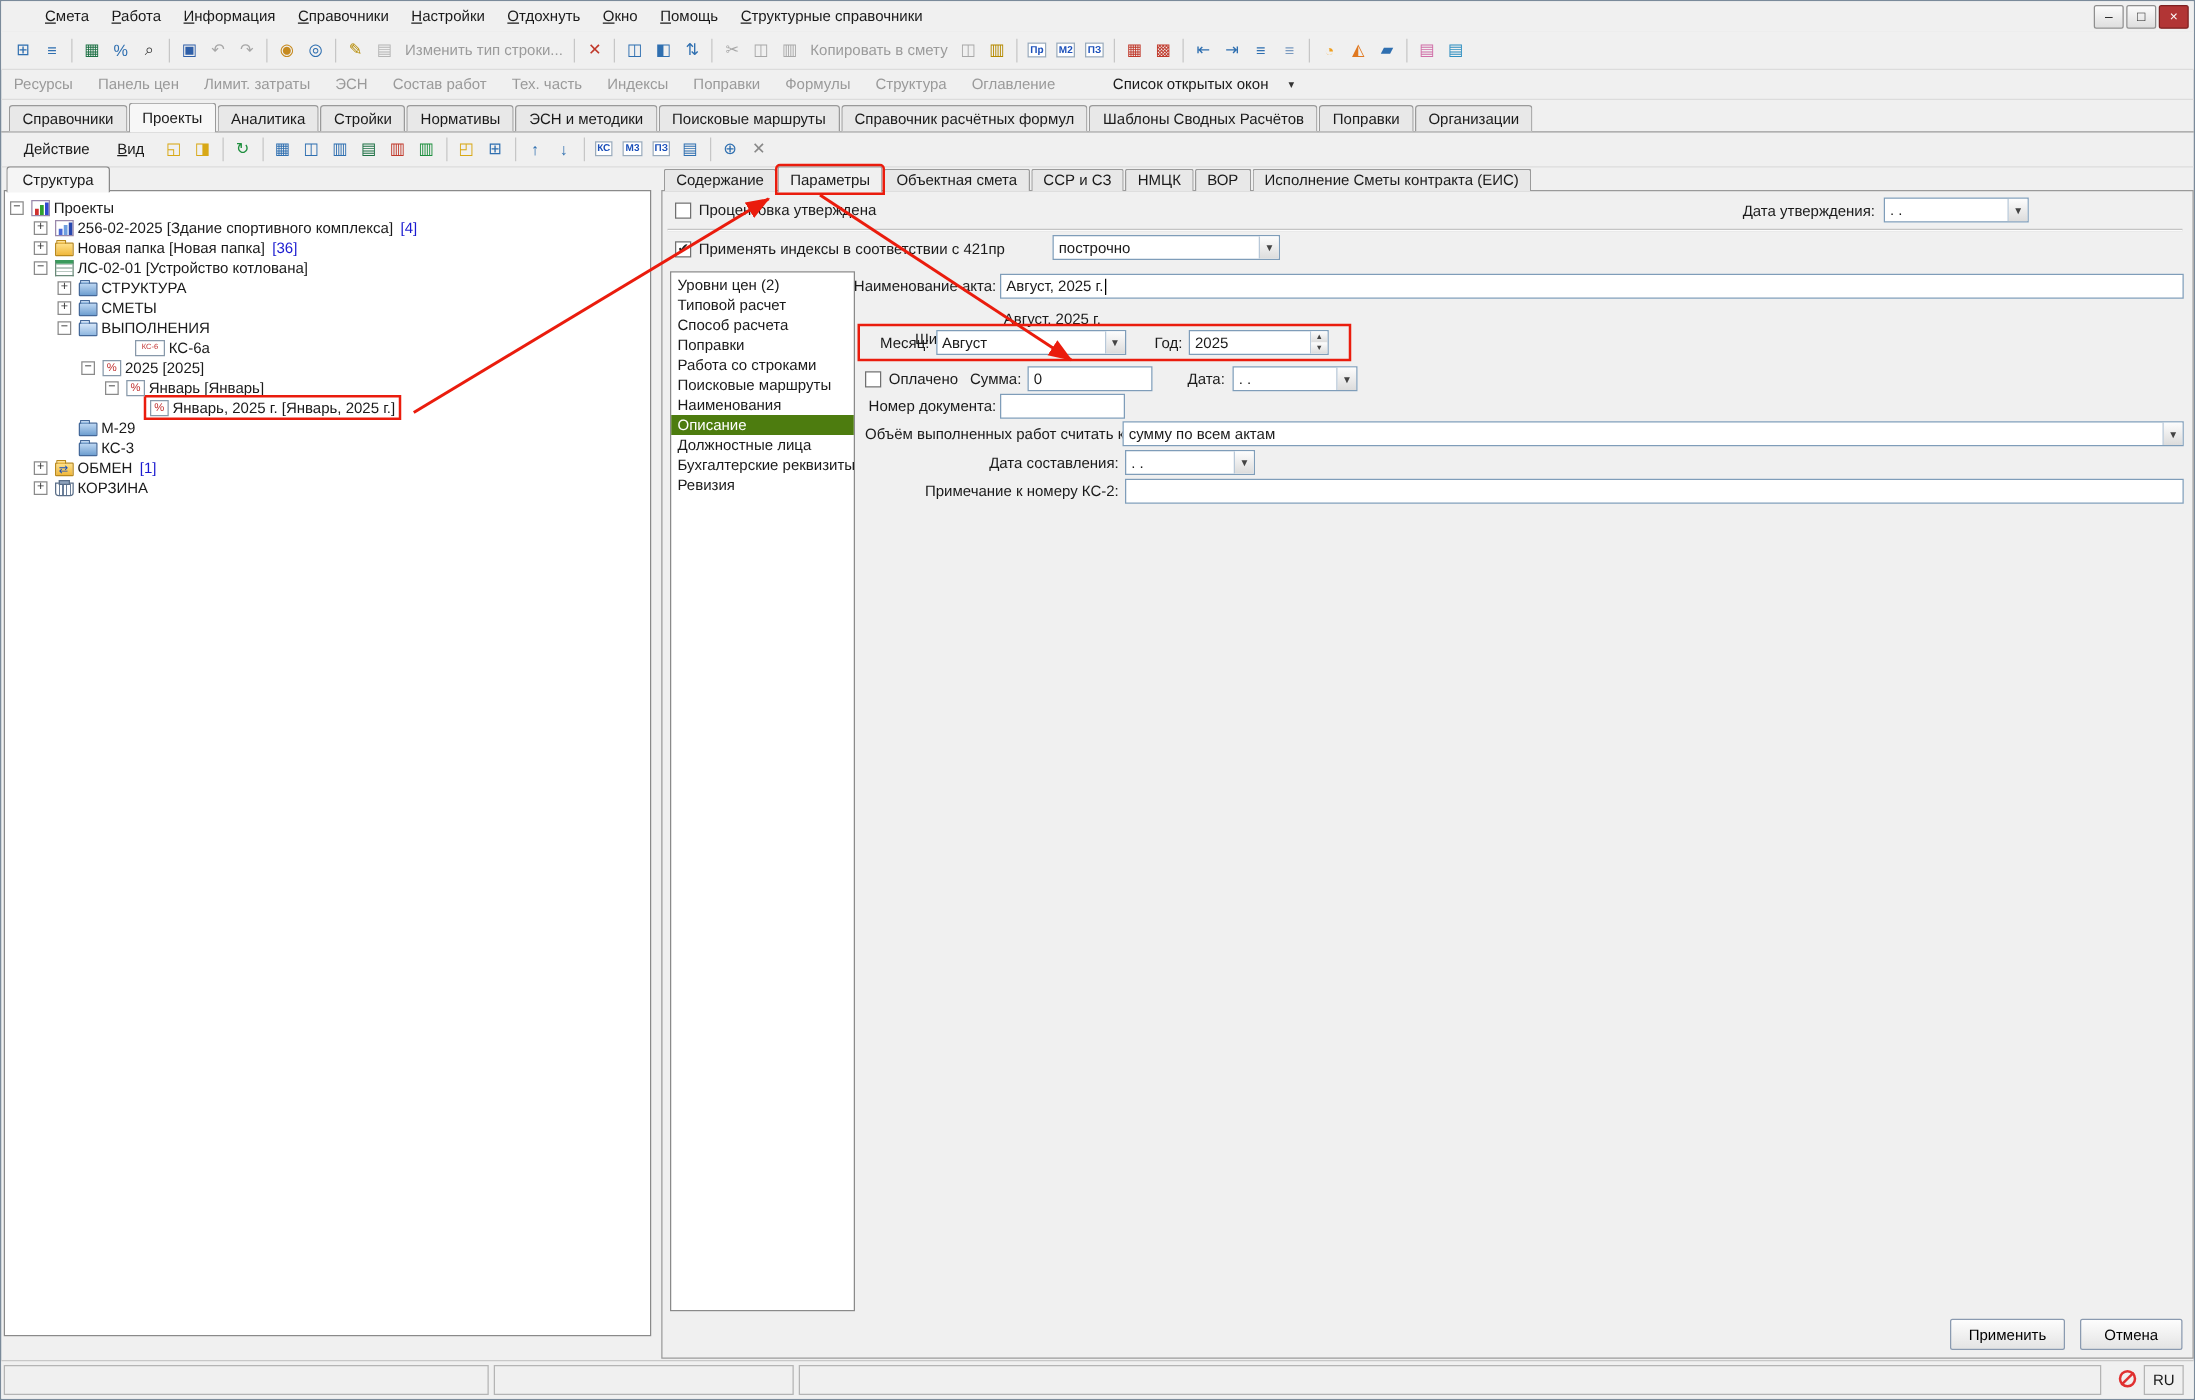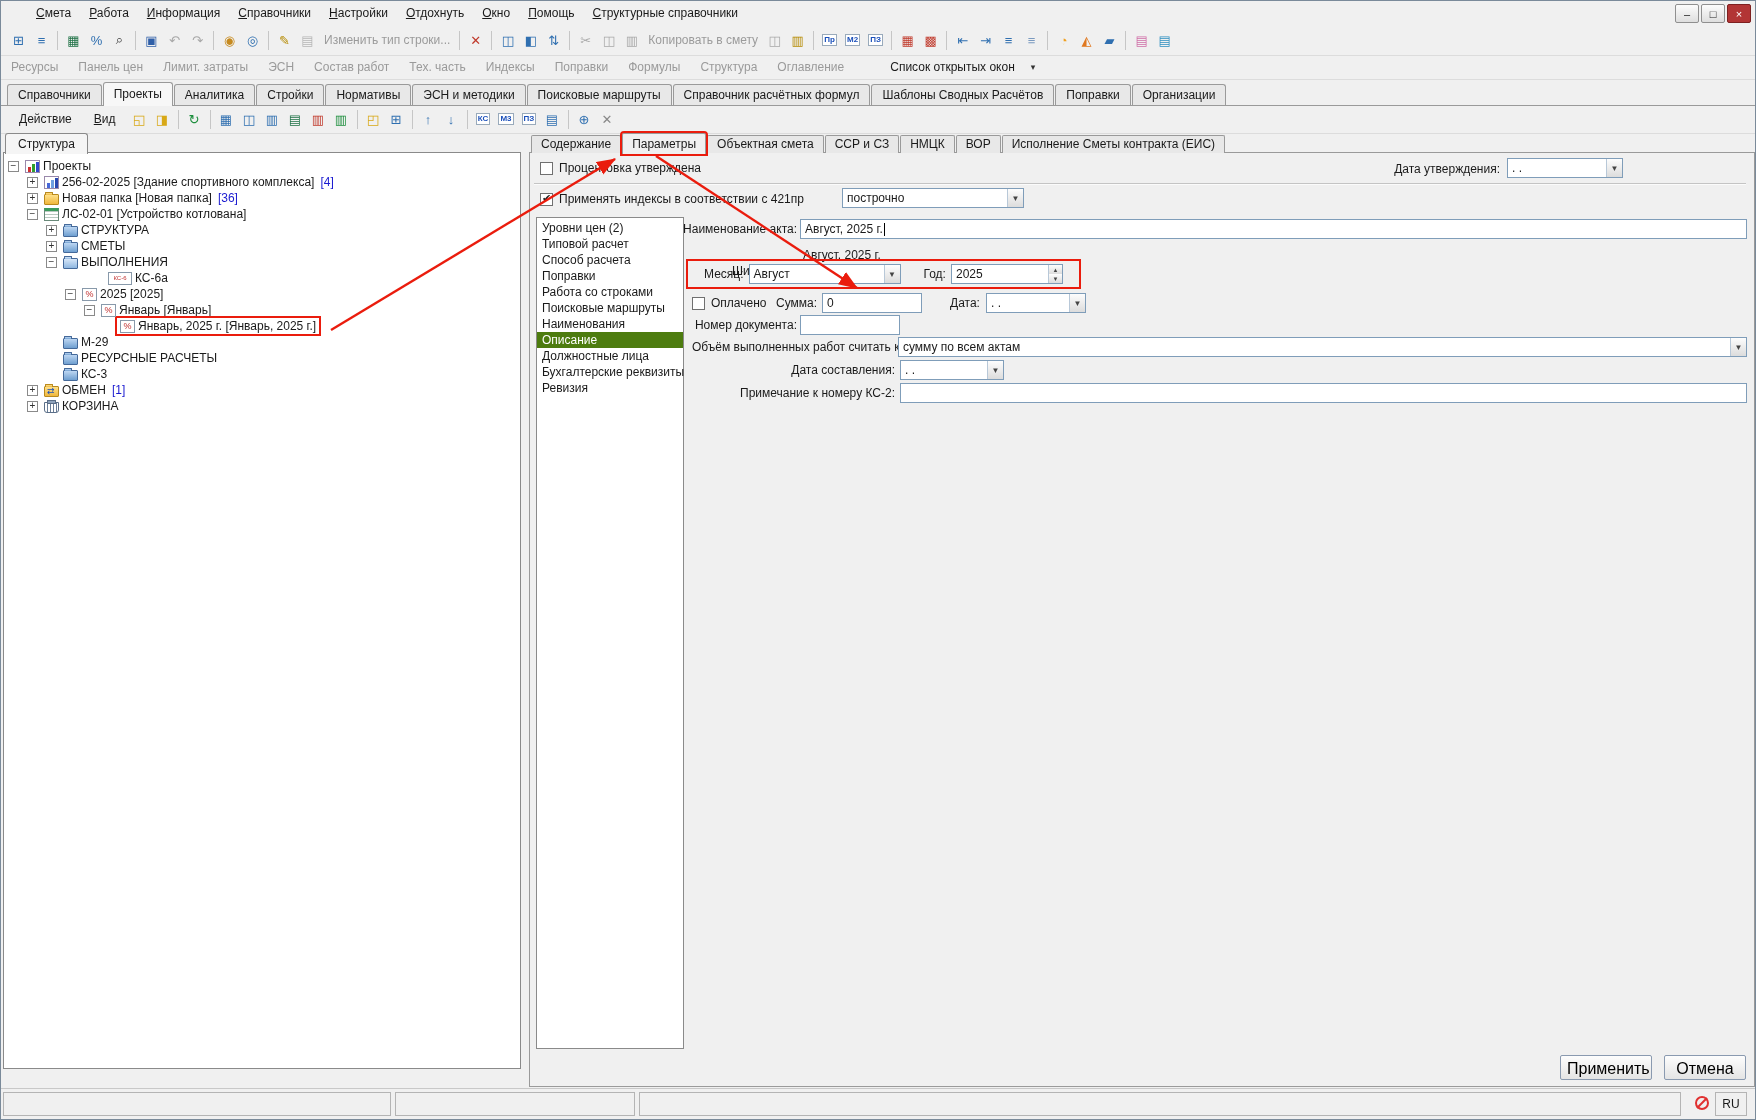--- a/index.html
+++ b/index.html
@@ -88,21 +88,21 @@
   .spin{width:13px;height:100%;display:flex;flex-direction:column;flex:none;border-left:1px solid #b8c8d8;}
   .spin span{flex:1;display:flex;align-items:center;justify-content:center;font-size:6px;color:#444;background:linear-gradient(#fdfdfd,#dcdcdc);}
   .groove{position:absolute;height:1px;background:#c4c4c4;border-bottom:1px solid #fbfbfb;}
   .plist{position:absolute;background:#fff;border:1px solid #8a8a8a;box-sizing:border-box;padding-top:2px;}
   .plist-item{height:16px;line-height:16px;padding:0 5px;white-space:nowrap;}
   .plist-item.sel{background:#4d7c0f;color:#fff;}
   .anno-border{position:absolute;border:2px solid #ea1c0d;display:flex;align-items:center;gap:5px;padding:2px 16px;box-sizing:border-box;}
   .anno-border .inlbl{white-space:nowrap;}
   .rel-combo{position:relative!important;}
   .btn{position:absolute;height:25px;box-sizing:border-box;background:linear-gradient(#fdfdfd,#e4e4e4);border:1px solid #8a9ab0;border-radius:2px;
-    font-family:inherit;font-size:16px;text-align:center;line-height:23px;}
+    font-family:inherit;font-size:12px;text-align:center;line-height:23px;}
   
   .statusbar{position:absolute;left:0;bottom:0;right:0;height:30px;background:#f0f0f0;border-top:1px solid #c8c8c8;}
   .sb-sec{position:absolute;top:3px;height:24px;box-sizing:border-box;border:1px solid #b4b4b4;background:#f0f0f0;}
   .noentry{position:absolute;top:7px;width:14px;height:14px;box-sizing:border-box;border:2px solid #e03030;border-radius:50%;}
   .noentry::after{content:"";position:absolute;left:-2px;top:4px;width:14px;height:2px;background:#e03030;transform:rotate(-45deg);}
   .ru-box{position:absolute;top:3px;height:24px;width:32px;box-sizing:border-box;border:1px solid #b4b4b4;display:flex;align-items:center;justify-content:center;}
   
   .annos{position:absolute;inset:0;pointer-events:none;z-index:40;}
 </style>
 </head>
@@ -363,27 +363,20 @@
           <span class="exp-slot"></span>
           <span class="tree-wrap">
             <span class="ti ti-folder-blue"></span>
             <span class="tree-label">М-29</span>
           </span>
         </div>
         <div class="tree-row" style="padding-left: 42px;">
           <span class="exp-slot"></span>
           <span class="tree-wrap">
             <span class="ti ti-folder-blue"></span>
-            <span class="tree-label">РЕСУРСНЫЕ РАСЧЕТЫ</span>
-          </span>
-        </div>
-        <div class="tree-row" style="padding-left: 42px;">
-          <span class="exp-slot"></span>
-          <span class="tree-wrap">
-            <span class="ti ti-folder-blue"></span>
             <span class="tree-label">КС-3</span>
           </span>
         </div>
         <div class="tree-row" style="padding-left: 23px;">
           <span class="exp-slot">
             <span class="exp">+</span>
           </span>
           <span class="tree-wrap">
             <span class="ti ti-exchange"></span>
             <span class="tree-label">ОБМЕН</span>

